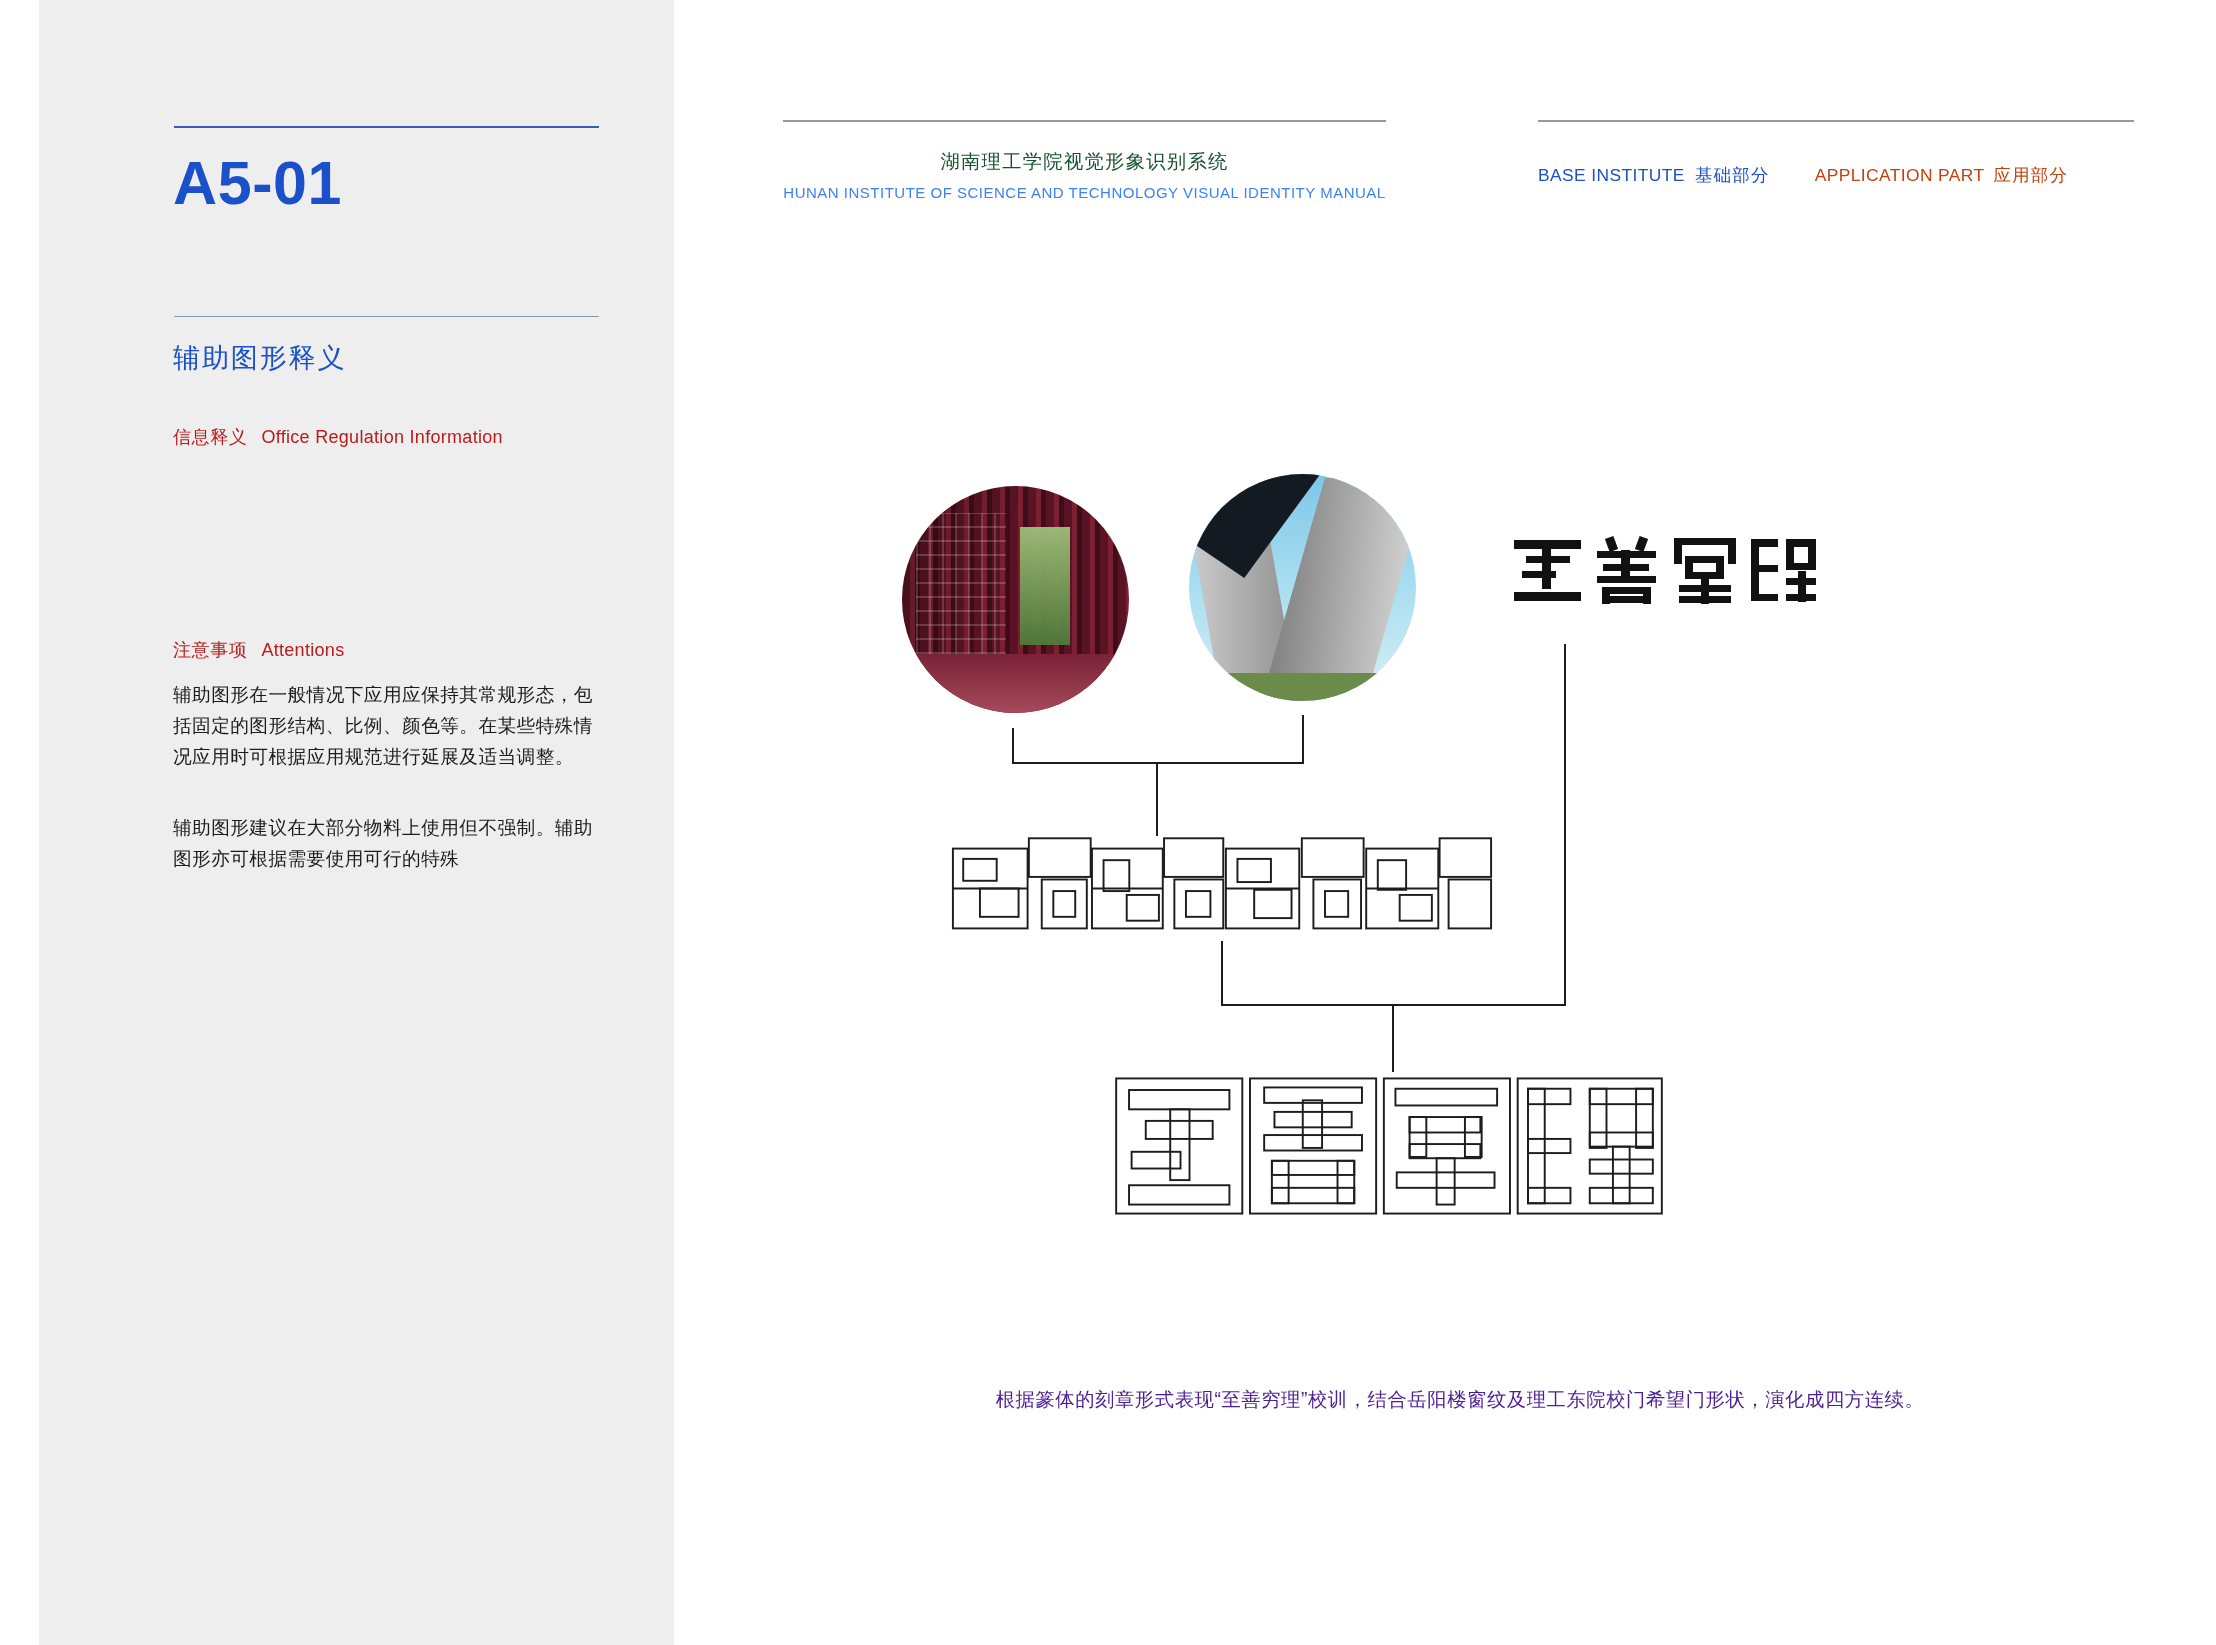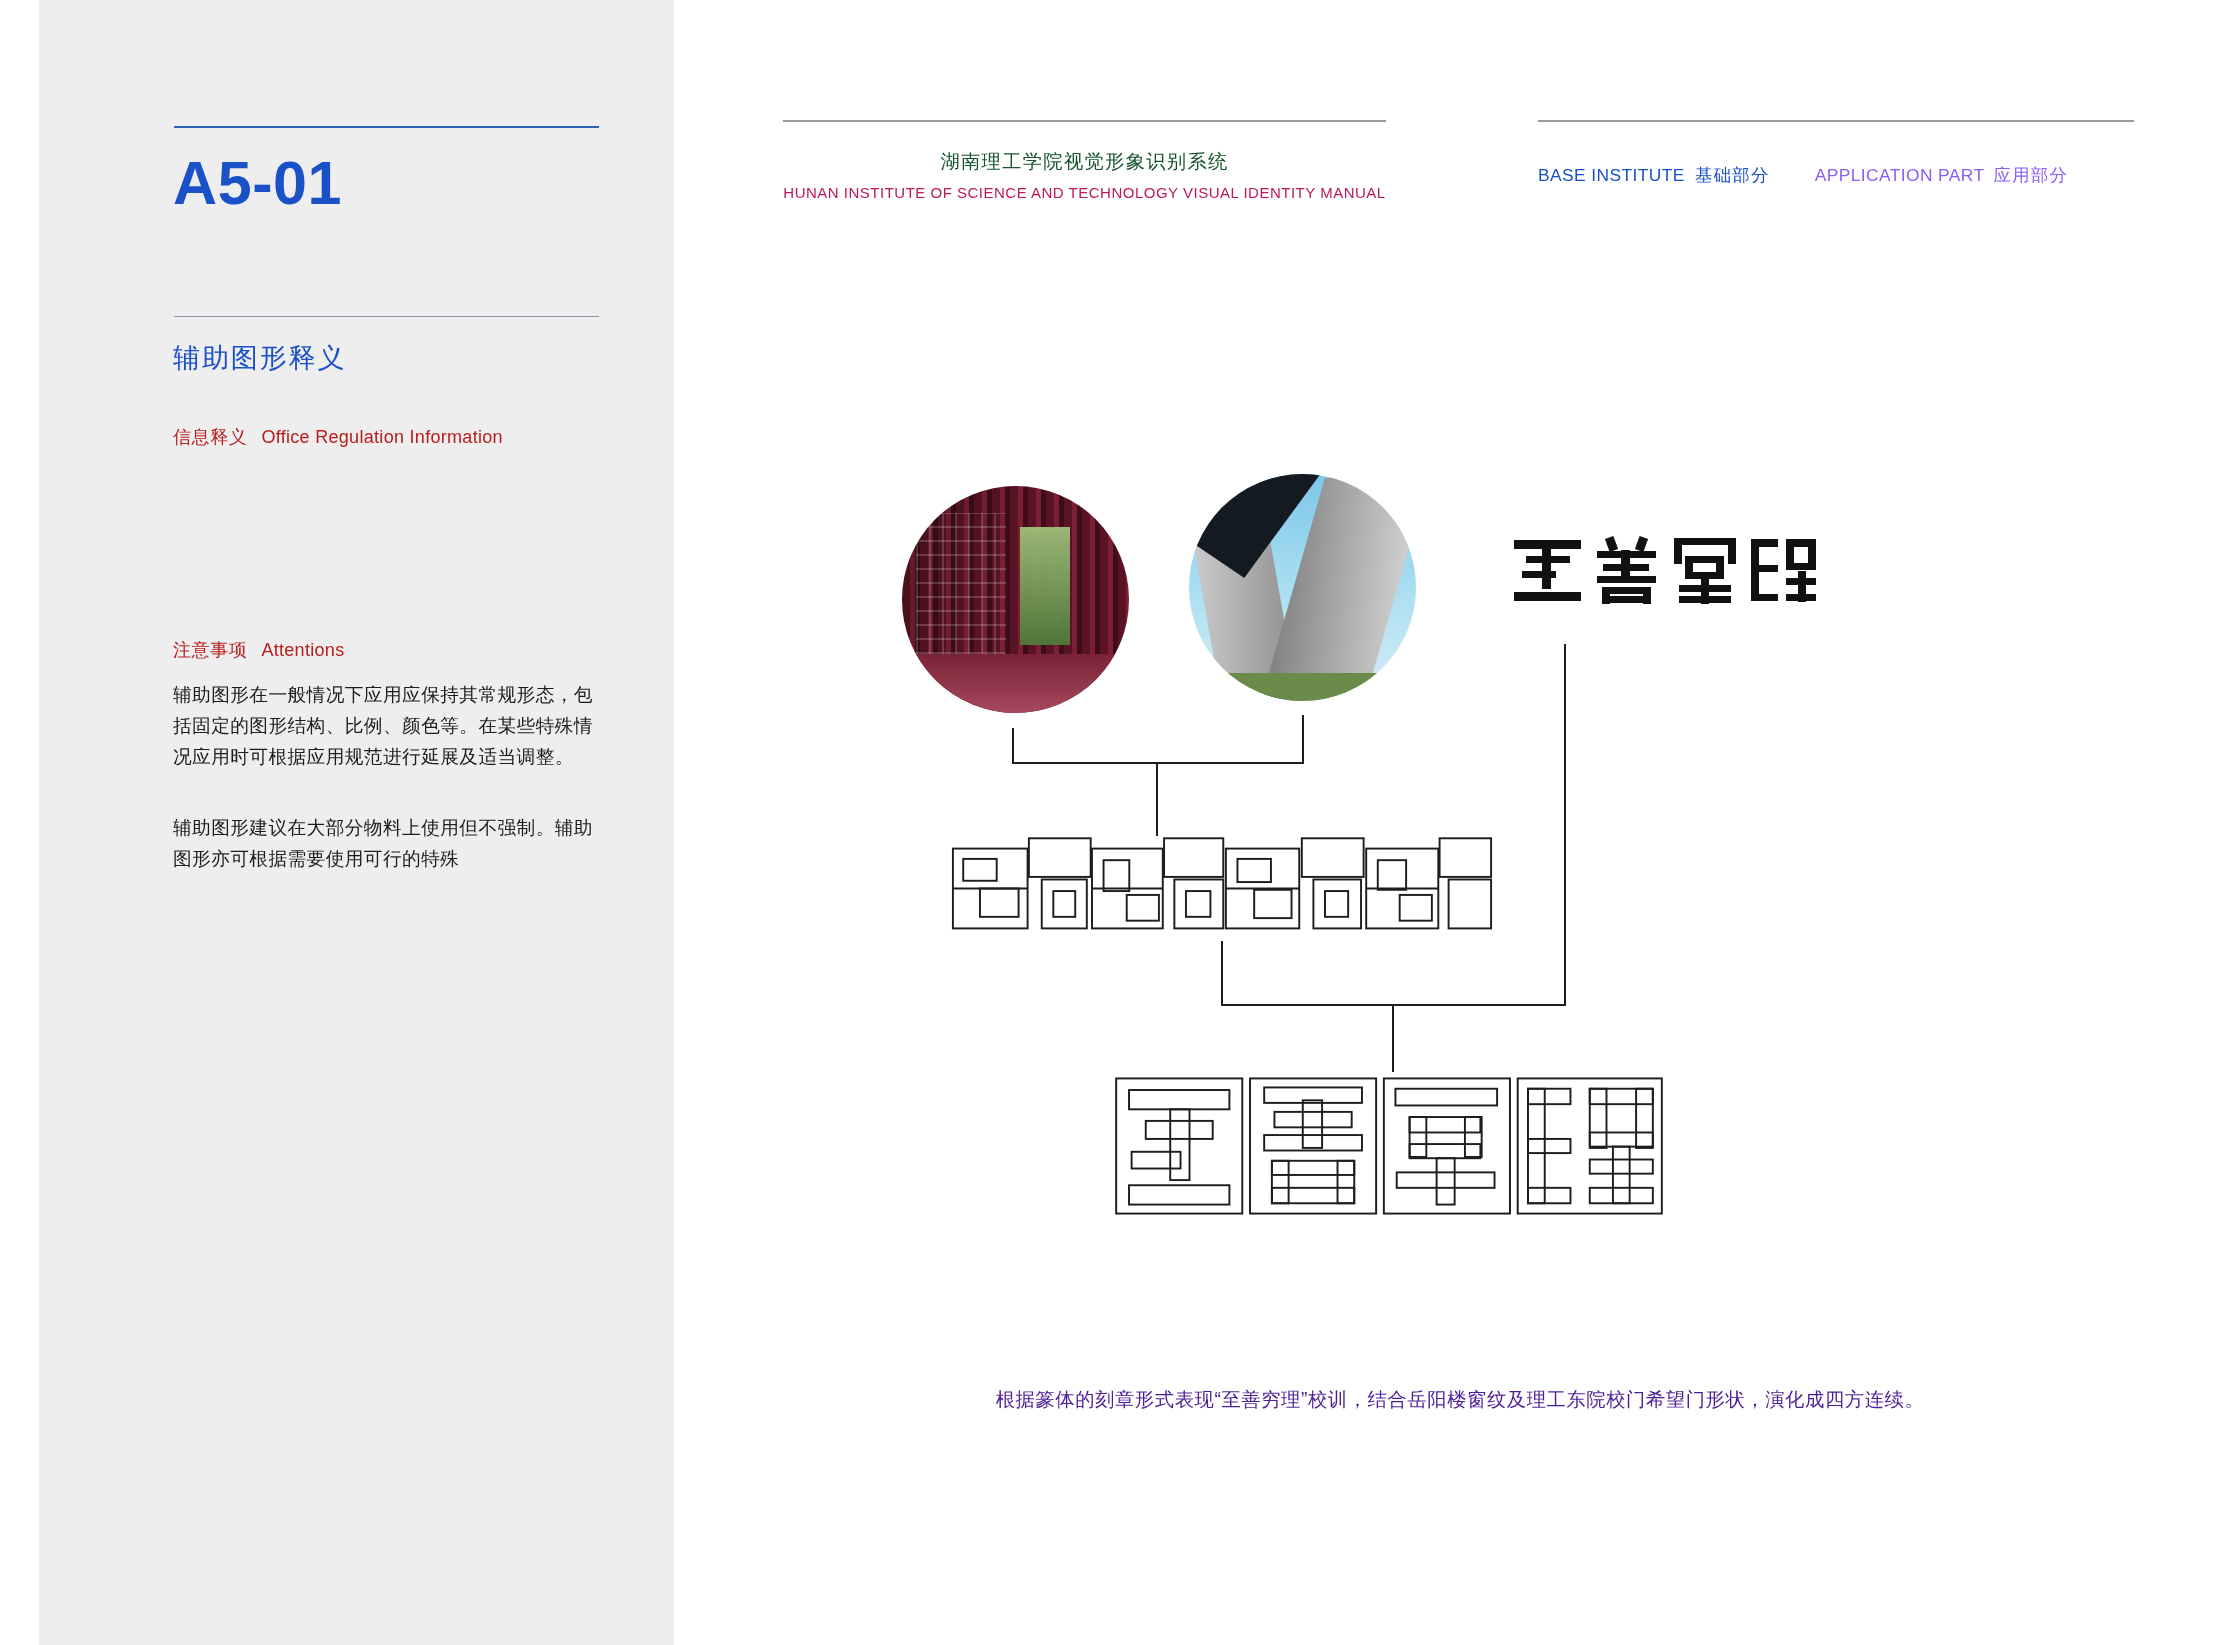--- a/index.html
+++ b/index.html
@@ -106,21 +106,21 @@
     background: #9a9a9a;
   }
   .hdr-cn {
     font-size: 19.3px;
     color: #14532d;
     letter-spacing: 1.3px;
     margin-top: 16px;
   }
   .hdr-en {
     font-size: 15px;
-    color: #be185d;
+    color: #3b82f6;
     letter-spacing: 0.5px;
     margin-top: 9px;
   }
 
   .hdr-right {
     position: absolute;
     left: 1538px;
     top: 132px;
     width: 596px;
   }
@@ -142,21 +142,21 @@
     color: #1a50c8;
     letter-spacing: 0.4px;
   }
   .tab-base .cn {
     font-weight: normal;
     margin-left: 10.3px;
     letter-spacing: 1.3px;
   }
   .tab-app {
     font-size: 17.4px;
-    color: #8b5cf6;
+    color: #c2410c;
     letter-spacing: 0.4px;
     margin-left: 45px;
   }
   .tab-app .cn {
     margin-left: 9px;
     letter-spacing: 1.3px;
   }
 
   
   .art {

